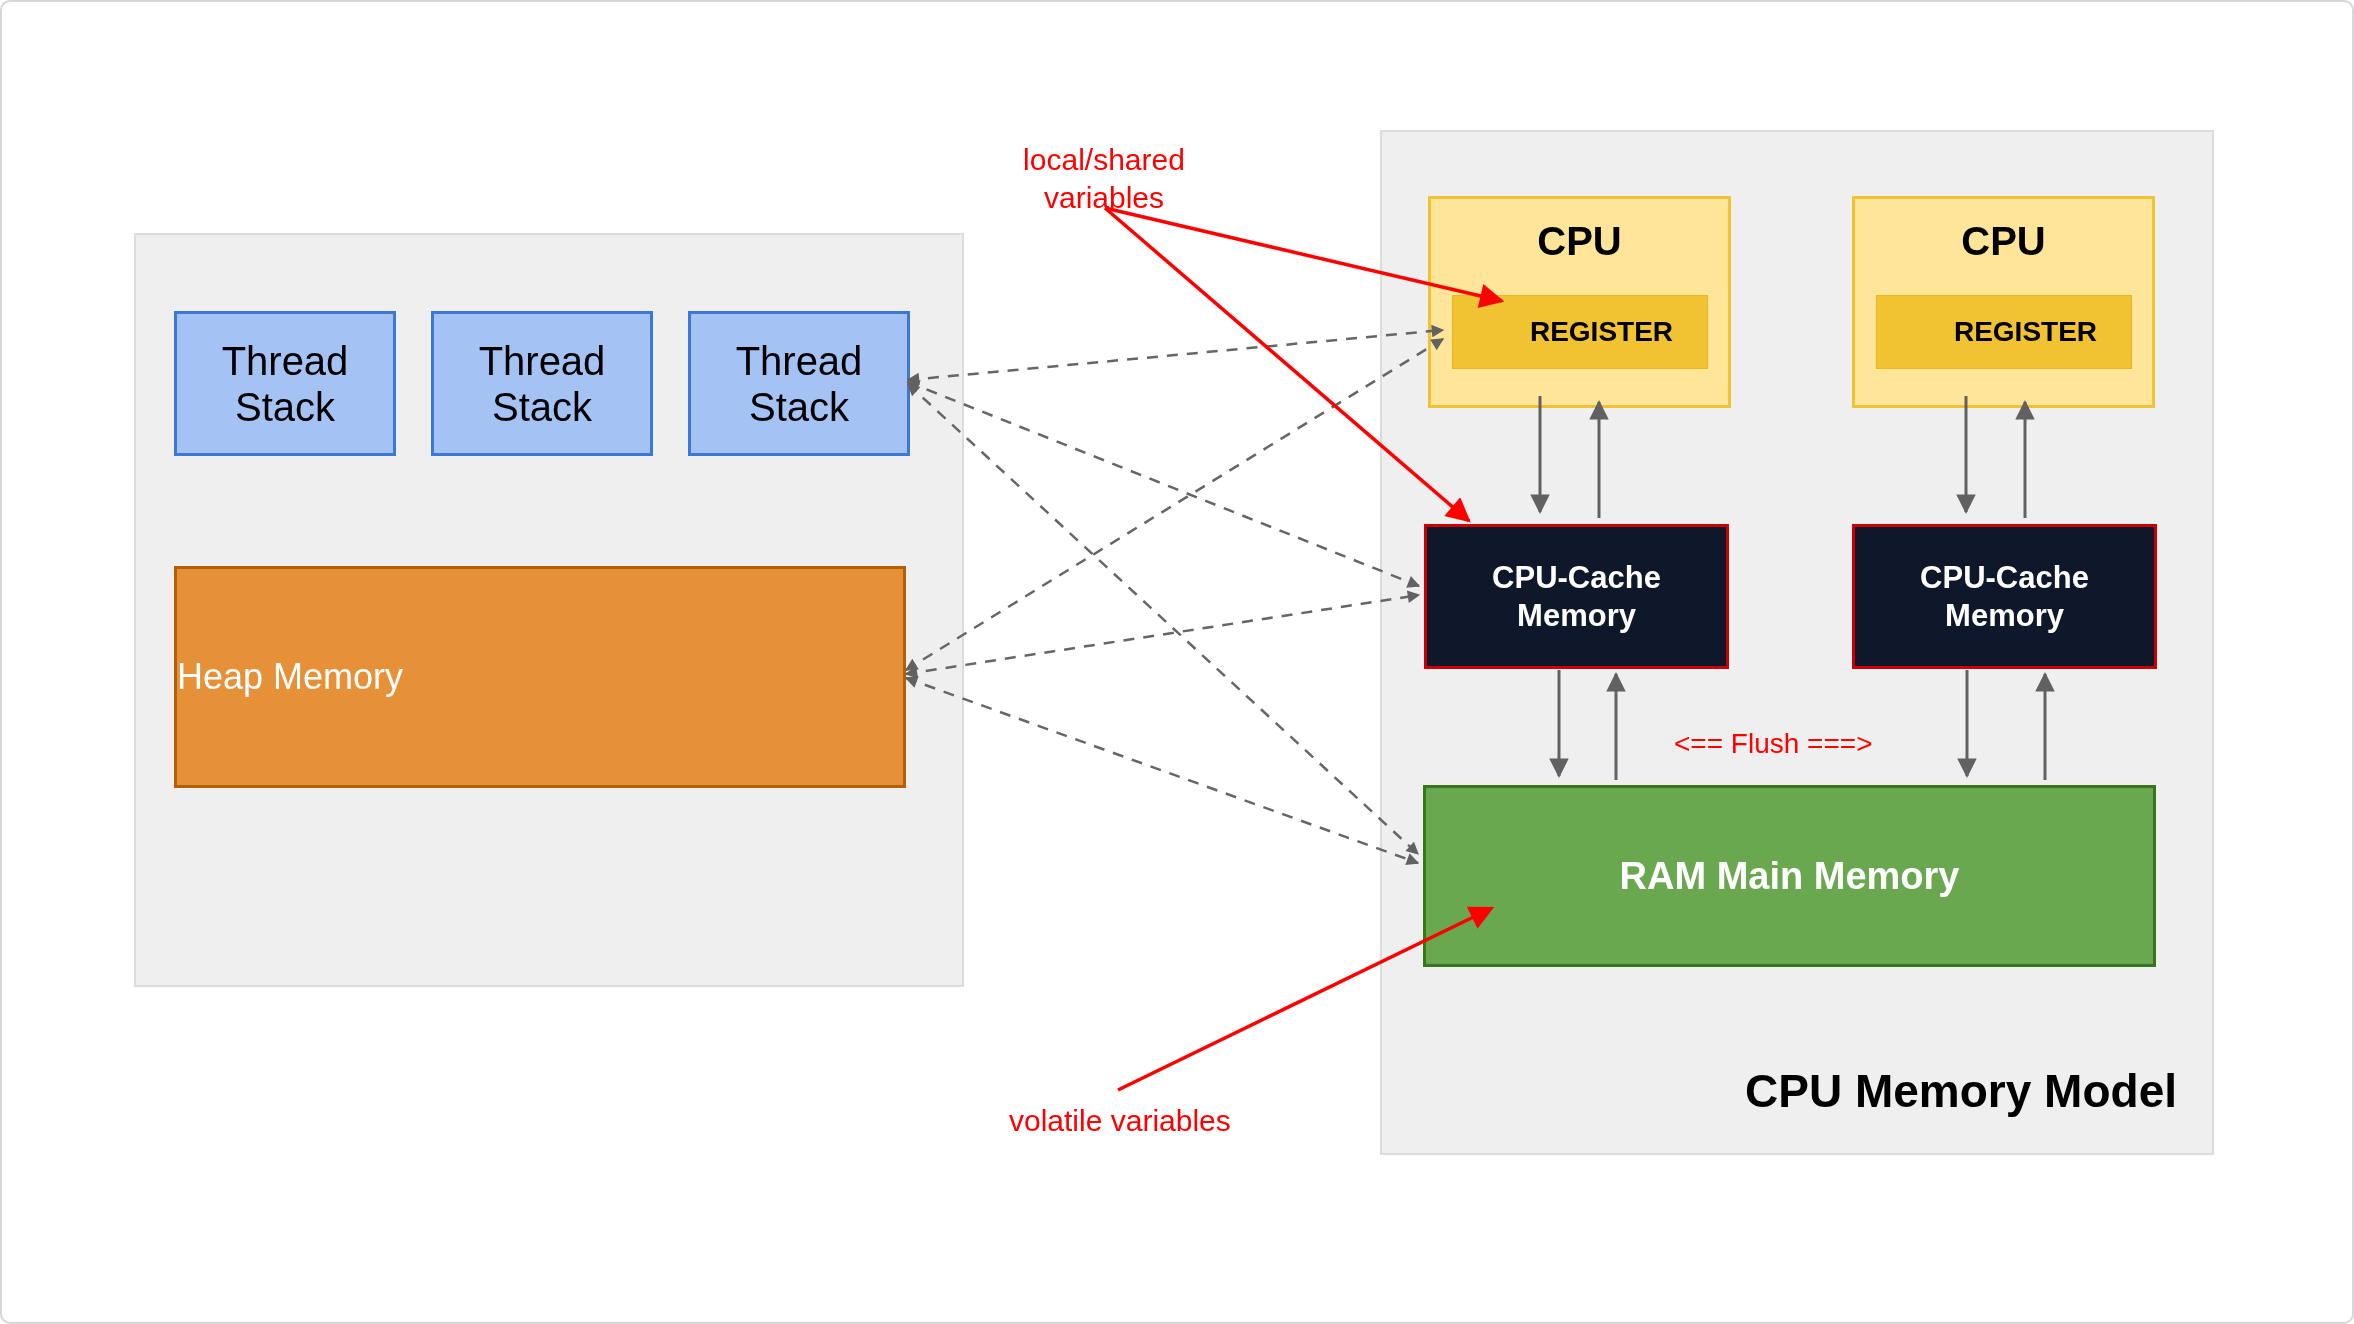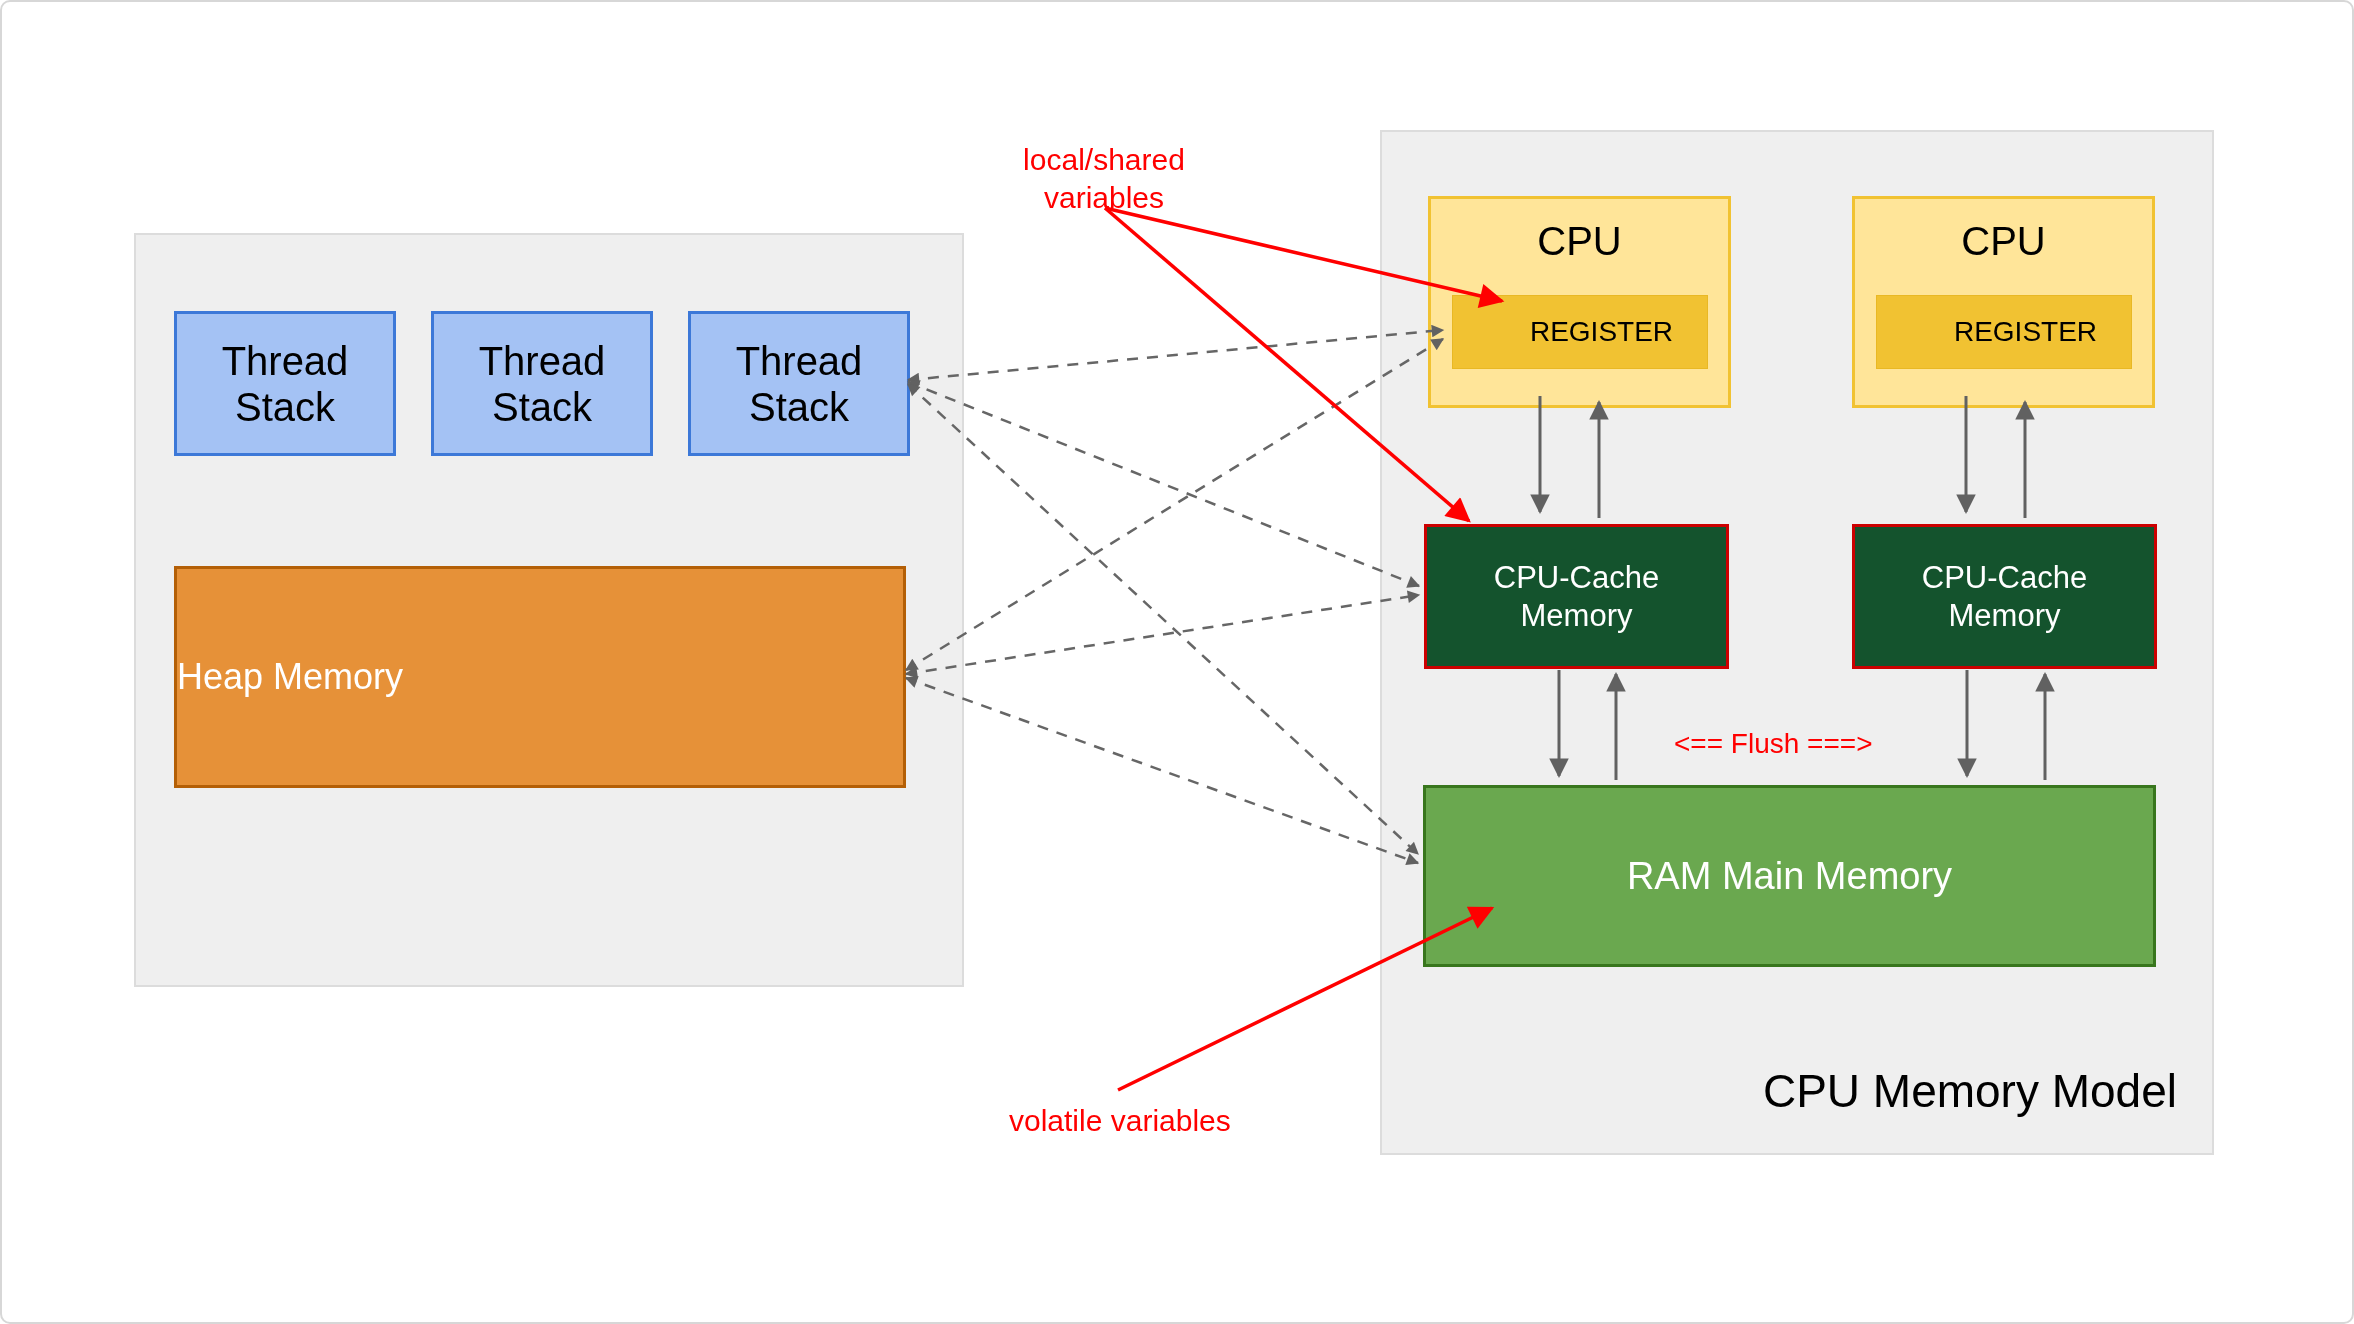--- a/index.html
+++ b/index.html
@@ -5,21 +5,21 @@
   html,body{margin:0;padding:0;background:#fff;}
   .canvas{
     position:relative;width:2354px;height:1324px;background:#ffffff;
     border:2px solid #d7d7d7;border-radius:10px;box-sizing:border-box;overflow:hidden;
     font-family:"Liberation Sans", sans-serif;
   }
   .panel{
     position:absolute;background:#efefef;border:2px solid #dcdcdc;box-sizing:border-box;
   }
   #jvm-panel{left:132px;top:231px;width:830px;height:754px;}
-  #cpu-panel{left:1378px;top:128px;width:834px;height:1025px;}
+  #cpu-panel{left:1378px;top:128px;width:834px;height:1025px;font-weight:bold;}
 
   .panel-title{
     position:absolute;font-size:46px;color:#000;white-space:nowrap;
   }
   #jvm-title{right:34px;top:670px;}
   #cpu-title{right:35px;top:932px;}
 
   .thread-stack{
     position:absolute;top:76px;width:222px;height:145px;box-sizing:border-box;
     background:#a4c2f4;border:3px solid #3c78d8;
@@ -45,21 +45,21 @@
   }
   .register{
     position:absolute;left:50%;transform:translateX(-50%);top:96px;width:256px;height:74px;
     box-sizing:border-box;background:#f1c232;border:1px solid #e9b824;
     display:flex;align-items:center;justify-content:center;padding-left:44px;
   }
   .register-label{font-size:28px;color:#000;}
 
   .cache{
     position:absolute;top:392px;width:305px;height:145px;box-sizing:border-box;
-    background:#14532d;border:3px solid #cc0000;
+    background:#0f172a;border:3px solid #cc0000;
     display:flex;align-items:center;justify-content:center;text-align:center;
   }
   #cache-1{left:42px;} #cache-2{left:470px;}
   .cache-label{font-size:31px;line-height:38px;color:#fff;width:220px;}
 
   .ram{
     position:absolute;left:41px;top:653px;width:733px;height:182px;box-sizing:border-box;
     background:#6aa84f;border:3px solid #38761d;
     display:flex;align-items:center;justify-content:center;
   }

